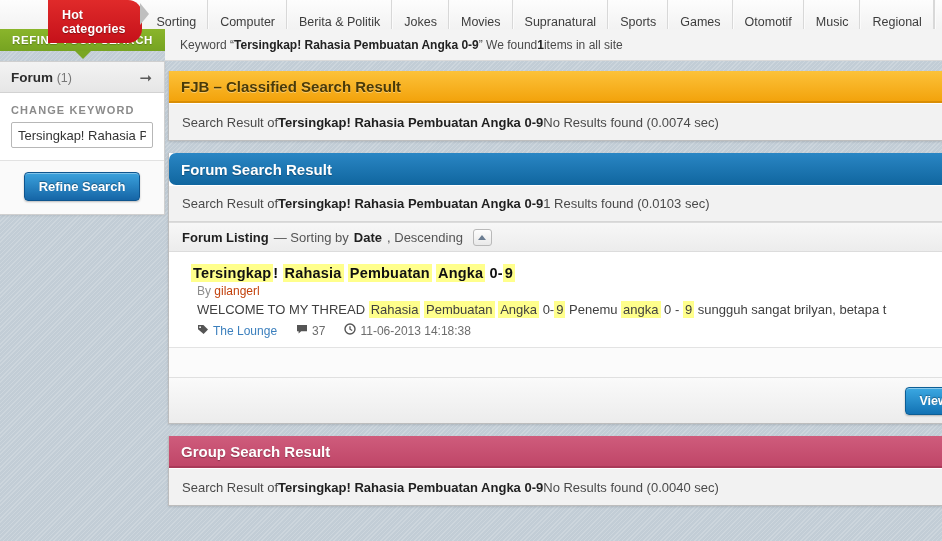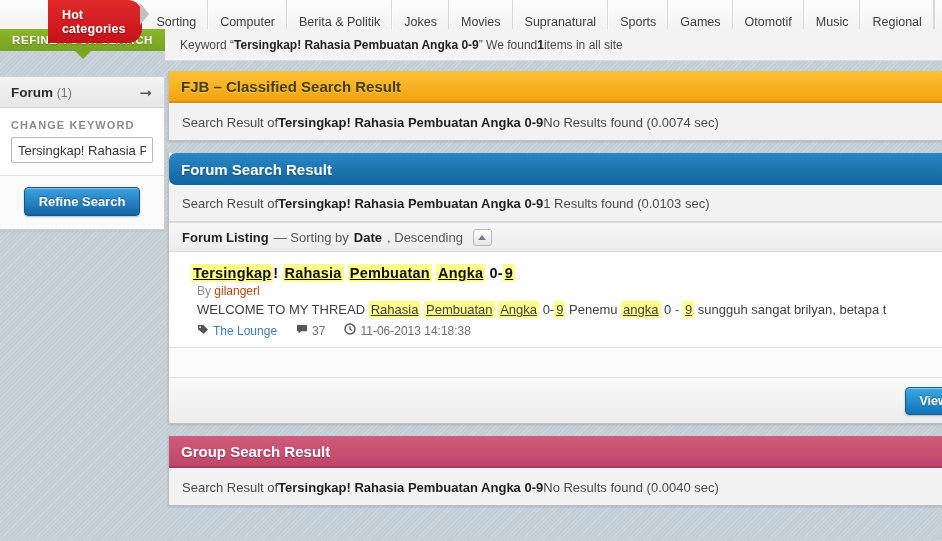--- a/index.html
+++ b/index.html
@@ -121,21 +121,21 @@
     content: "";
     position: absolute;
     left: 50%; bottom: -8px;
     margin-left: -8px;
     width: 0; height: 0;
     border-left: 8px solid transparent;
     border-right: 8px solid transparent;
     border-top: 8px solid #79a623;
   }
   .sidebox {
-    margin-top: 25px;
+    margin-top: 10px;
     background: #fff;
     border: 1px solid #cfcfcf;
     border-left: none;
     box-shadow: 0 1px 2px rgba(0,0,0,.08);
   }
   .forum-row {
     display: flex;
     align-items: center;
     justify-content: space-between;
     height: 31px;
@@ -278,21 +278,21 @@
   }
 
   .result-item { padding: 13px 0 9px 22px; background: #fff; }
   .result-title {
     font-size: 14.5px;
     font-weight: bold;
     color: #111;
     letter-spacing: .2px;
     margin-bottom: 2px;
   }
-  .hl { background: #ffff8c; padding: 1px 2px; text-decoration: underline; }
+  .hl { background: #ffff8c; padding: 1px 2px; }
   .by-line { font-size: 12px; color: #8d8d8d; margin: 3px 0 4px 6px; }
   .by-line a { color: #c2410c; text-decoration: none; }
   .snippet {
     font-size: 13px;
     color: #3f3f3f;
     margin: 3px 0 6px 6px;
     white-space: nowrap;
   }
   .snippet .hl { font-weight: normal; }
   .meta {

